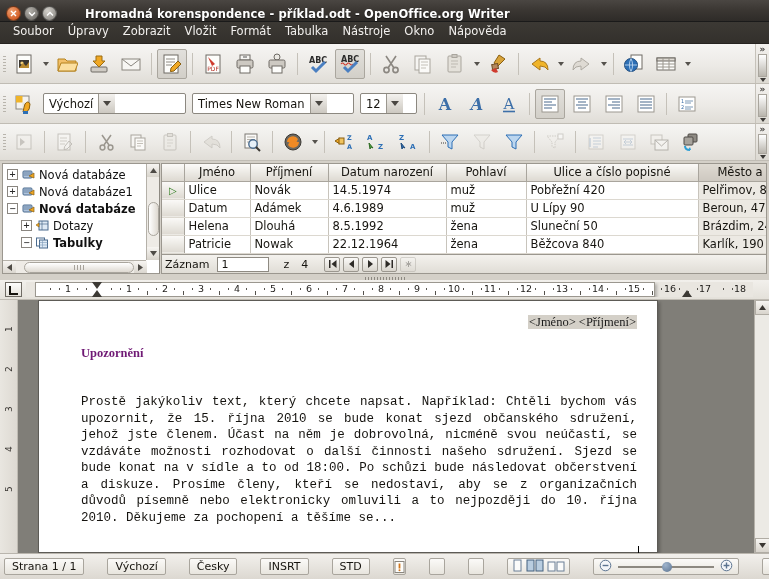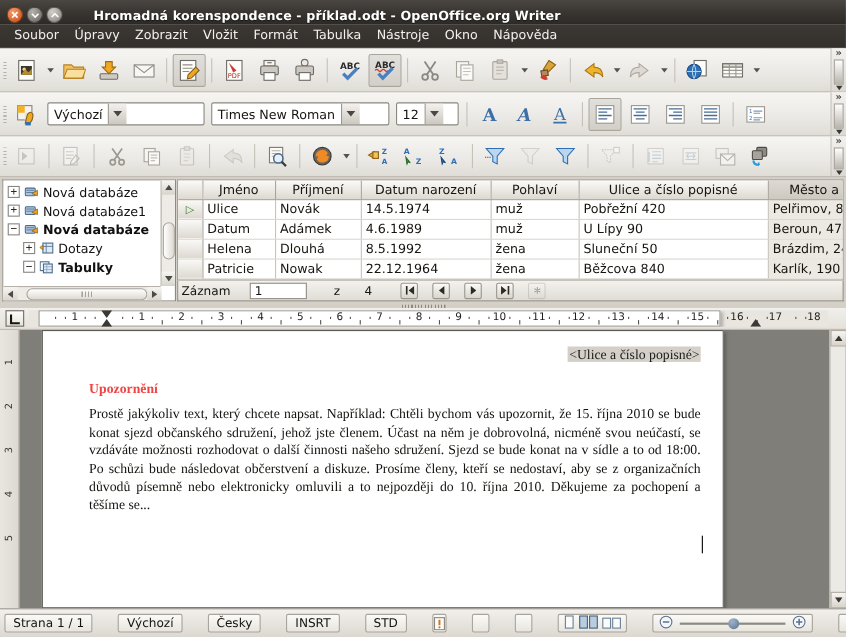--- a/index.html
+++ b/index.html
@@ -192,21 +192,21 @@
   table.dbg td.psc { background: #ece9e3; }
   .rowmark { color: #2f7d1f; font-size: 10px; }
   .colw0 { width: 22px; } .colw1 { width: 66px; } .colw2 { width: 78px; }
   .colw3 { width: 118px; } .colw4 { width: 80px; } .colw5 { width: 172px; }
   .colw6 { width: 110px; }
 
   .recbar {
     height: 19px; flex: 0 0 19px; display: flex; align-items: center;
     background: linear-gradient(to bottom,#f4f2ee,#e0ddd6);
     border: 1px solid #9b978f; border-top: none;
-    font-size: 11px; color: #16140f; padding-left: 3px; gap: 12px;
+    font-size: 11px; color: #16140f; padding-left: 3px; gap: 2px;
   }
   .recbar .lbl { padding-right: 6px; }
   .recbar .recinput {
     width: 52px; height: 15px; background: #fff; border: 1px solid #8e8a82;
     padding: 0 3px; display: flex; align-items: center; font-size: 11px;
   }
   .recbar .z { padding: 0 10px 0 12px; }
   .recbar .cnt { padding-right: 14px; }
   .navb {
     width: 16px; height: 15px; margin-right: 1px;
@@ -266,23 +266,23 @@
   .canvas { flex: 1; background: #807e78; position: relative; overflow: hidden; }
   .page {
     position: absolute; left: 20px; top: 0; width: 620px; bottom: 0;
     background: #ffffff; border: 1px solid #5d5b56;
     box-shadow: 2px 2px 3px rgba(0,0,0,.25);
   }
   .docbody { position: absolute; left: 42px; right: 20px; top: 14px; }
   .addr { text-align: right; font-family: "Liberation Serif", serif; font-size: 12.5px;
     color: #1a1a1a; line-height: 15px; margin-bottom: 16px; }
   .addr span { background: #d4d0c8; padding: 0 1px; }
-  .h-upoz { font-family: "Liberation Serif", serif; font-weight: bold; font-size: 12.5px; color: #ef4444; }
-  .para { font-family: Liberation Serif, serif; font-size: 12.5px; color: #15130f;
-    text-align: justify; line-height: 16.5px; margin-top: 7px; }
+  .h-upoz { font-family: "Liberation Serif", serif; font-weight: bold; font-size: 12.5px; color: #701a75; }
+  .para { font-family: Liberation Mono, monospace; font-size: 12.5px; color: #15130f;
+    text-align: justify; line-height: 16.5px; margin-top: 33px; }
   .sig { font-family: "Liberation Serif", serif; font-style: italic; font-size: 12.5px;
     color: #15130f; text-align: right; margin-top: 22px; position: relative; }
   .sig .caret { position: absolute; right: -2px; top: -2px; width: 1px; height: 16px; background: #000; }
   .doc-vsb {
     position: absolute; right: 0; top: 0; bottom: 0; width: 15px;
     background: #eceae5; border-left: 1px solid #b5b1a9;
     display: flex; flex-direction: column; justify-content: space-between; align-items: center;
   }
   .doc-vsb .sbbtn2 { width: 15px; height: 15px; background: linear-gradient(to bottom,#f7f5f2,#d8d4cc);
     border: 1px solid #b0aca4; display:flex;align-items:center;justify-content:center; }
@@ -1076,21 +1076,21 @@
       <span class="vn" style="top:112px">3</span>
       <span class="vn" style="top:152px">4</span>
       <span class="vn" style="top:192px">5</span>
     </div>
 
     <div class="canvas">
       <div class="page">
         <div class="docbody">
 
           <div class="addr">
-            <div><span>&lt;Ulice a číslo popisné&gt;</span></div>
+            <div><span>&lt;Jméno&gt; &lt;Příjmení&gt;</span></div>
           </div>
 
           <div class="h-upoz">Upozornění</div>
 
           <div class="para">Prostě jakýkoliv text, který chcete napsat. Například: Chtěli bychom vás upozornit, že 15. října 2010 se bude konat sjezd občanského sdružení, jehož jste členem. Účast na něm je dobrovolná, nicméně svou neúčastí, se vzdáváte možnosti rozhodovat o další činnosti našeho sdružení. Sjezd se bude konat na v sídle a to od 18:00. Po schůzi bude následovat občerstvení a diskuze. Prosíme členy, kteří se nedostaví, aby se z organizačních důvodů písemně nebo elektronicky omluvili a to nejpozději do 10. října 2010. Děkujeme za pochopení a těšíme se...</div>
 
           <div class="sig">
             <span class="caret"></span>
           </div>
 

